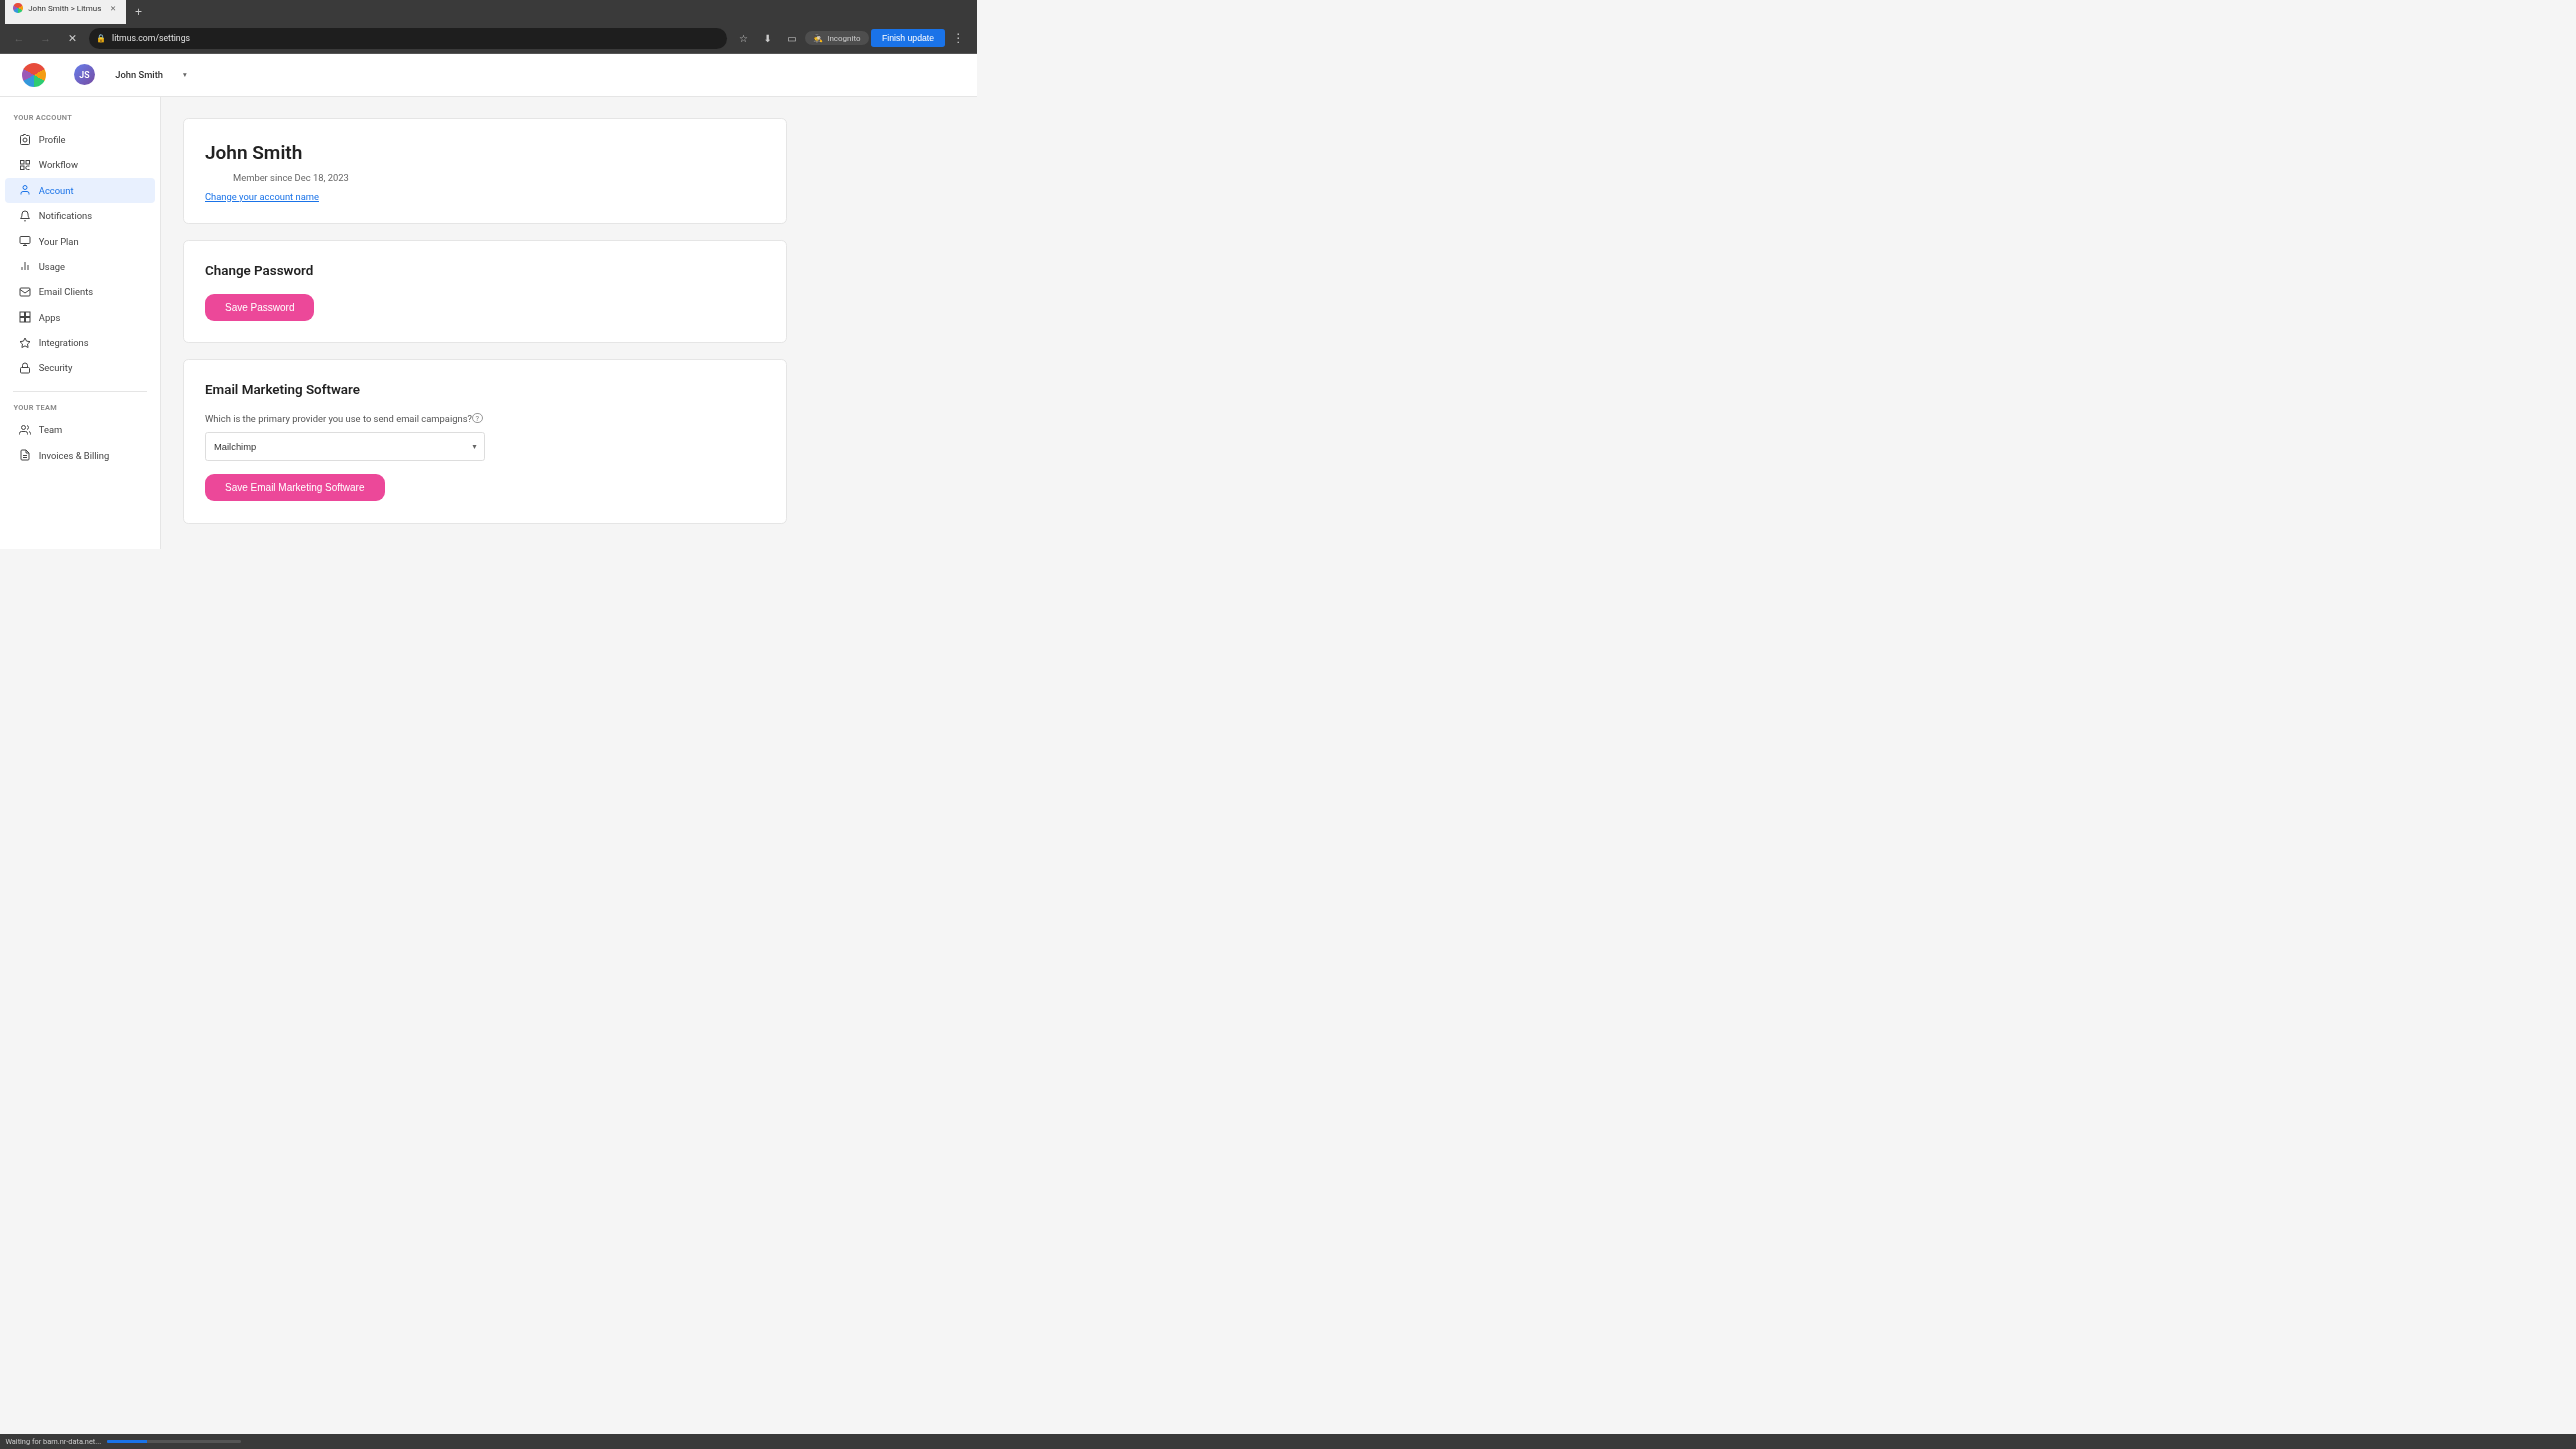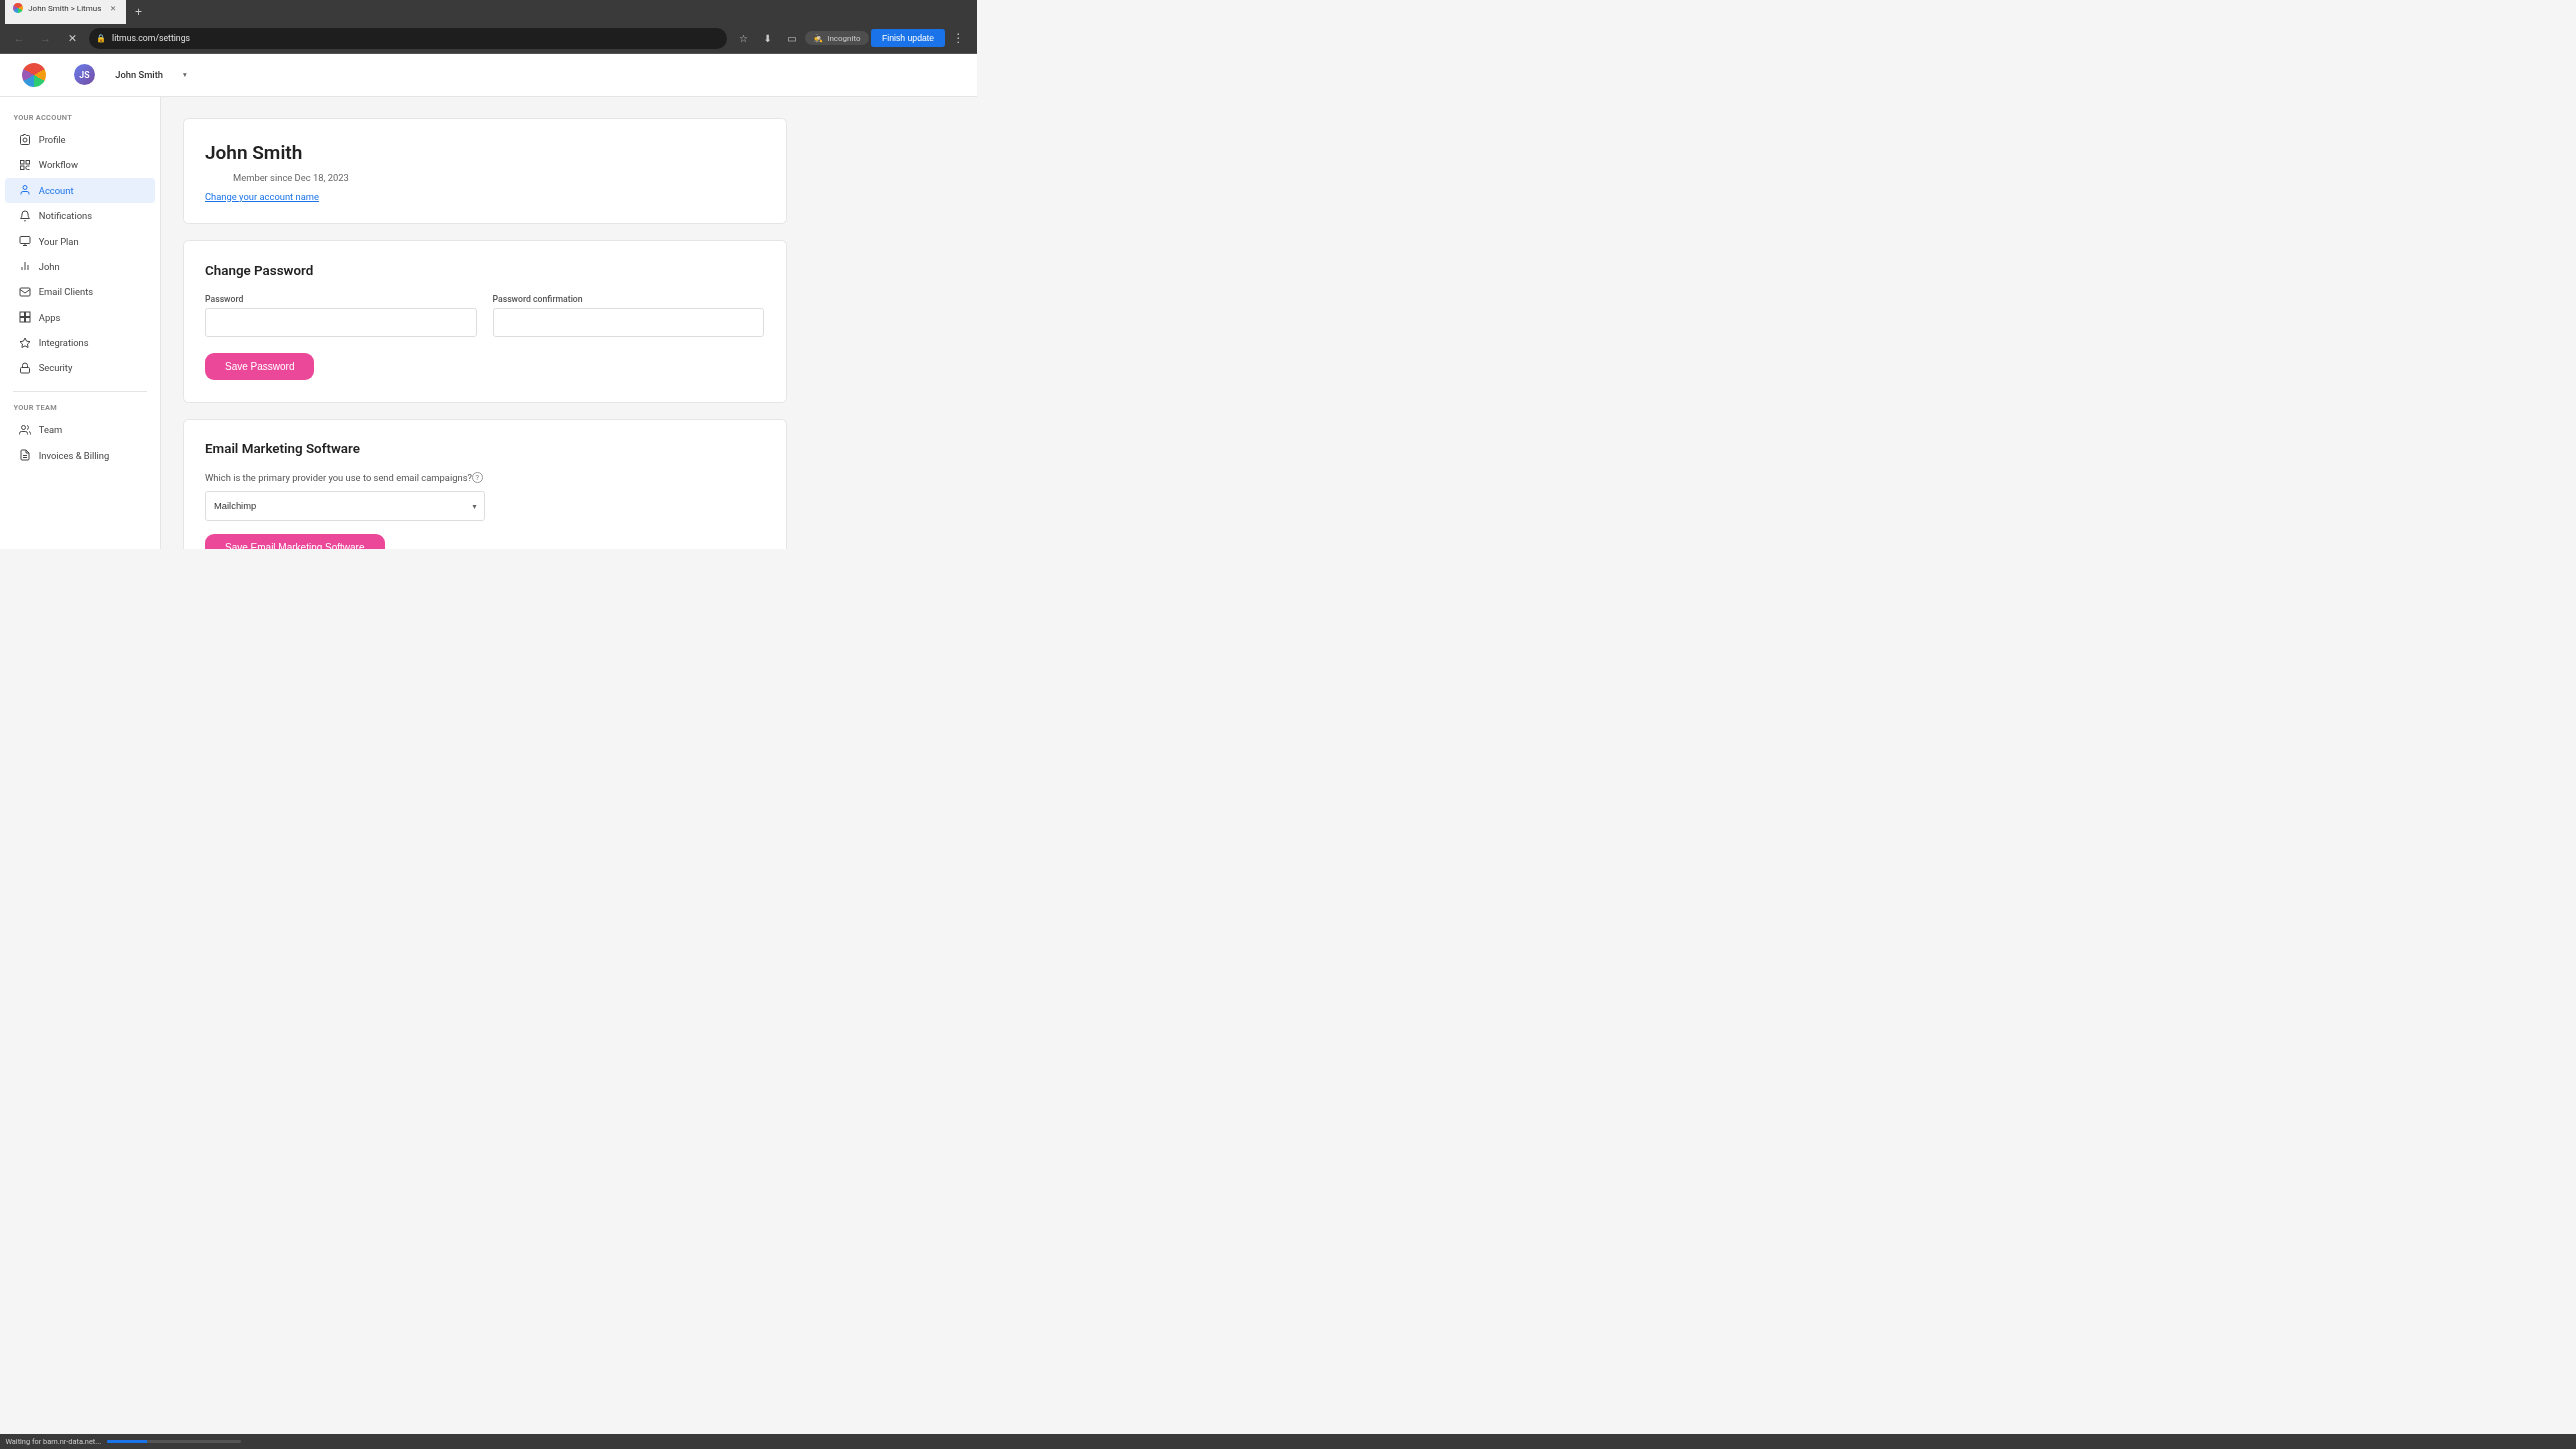--- a/index.html
+++ b/index.html
@@ -586,21 +586,21 @@
     </div>
 
     <div class="sidebar-item">
       <span class="icon">
         <svg width="12" height="12" viewBox="0 0 24 24" fill="none" stroke="currentColor" stroke-width="2">
           <line x1="18" y1="20" x2="18" y2="10"></line>
             <line x1="12" y1="20" x2="12" y2="4"></line>
             <line x1="6" y1="20" x2="6" y2="14"></line>
         </svg>
       </span>
-      <span>John</span>
+      <span>Usage</span>
     </div>
 
     <div class="sidebar-item">
       <span class="icon">
         <svg width="12" height="12" viewBox="0 0 24 24" fill="none" stroke="currentColor" stroke-width="2">
           <rect x="2" y="4" width="20" height="16" rx="2"></rect>
             <path d="m2 7 10 7 10-7"></path>
         </svg>
       </span>
       <span>Email Clients</span>
@@ -670,30 +670,20 @@
 
     <div class="content-card">
       <h1 class="user-name-heading">John Smith</h1>
       <p class="member-since">Member since Dec 18, 2023</p>
       <a class="change-name-link">Change your account name</a>
     </div>
 
     <div class="content-card">
       <h2 class="section-title">Change Password</h2>
 
-      <div class="form-row">
-        <div class="form-group">
-          <label class="form-label">Password</label>
-          <input class="form-input" type="password" style="">
-        </div>
-        <div class="form-group">
-          <label class="form-label">Password confirmation</label>
-          <input class="form-input" type="password" style="">
-        </div>
-      </div>
 
       <button class="btn-green">Save Password</button>
     </div>
 
     <div class="content-card">
       <h2 class="section-title">Email Marketing Software</h2>
 
       <div class="ems-label">
         <span>Which is the primary provider you use to send email campaigns?</span>
         <div class="help-icon">?</div>

